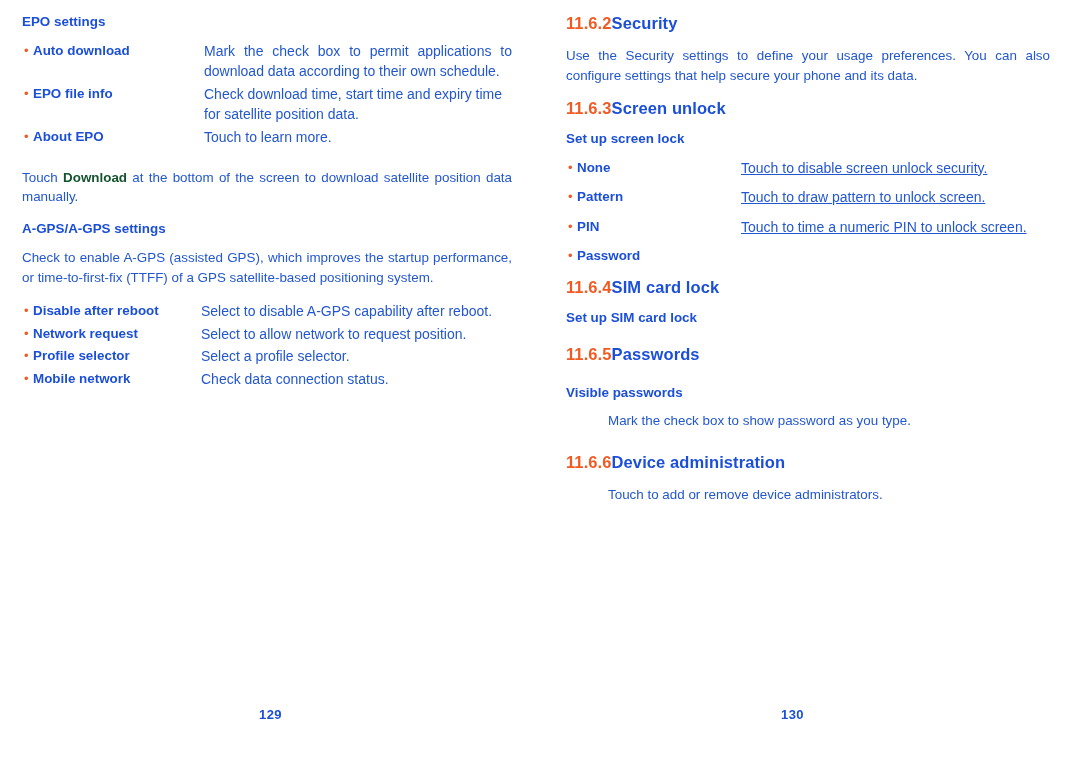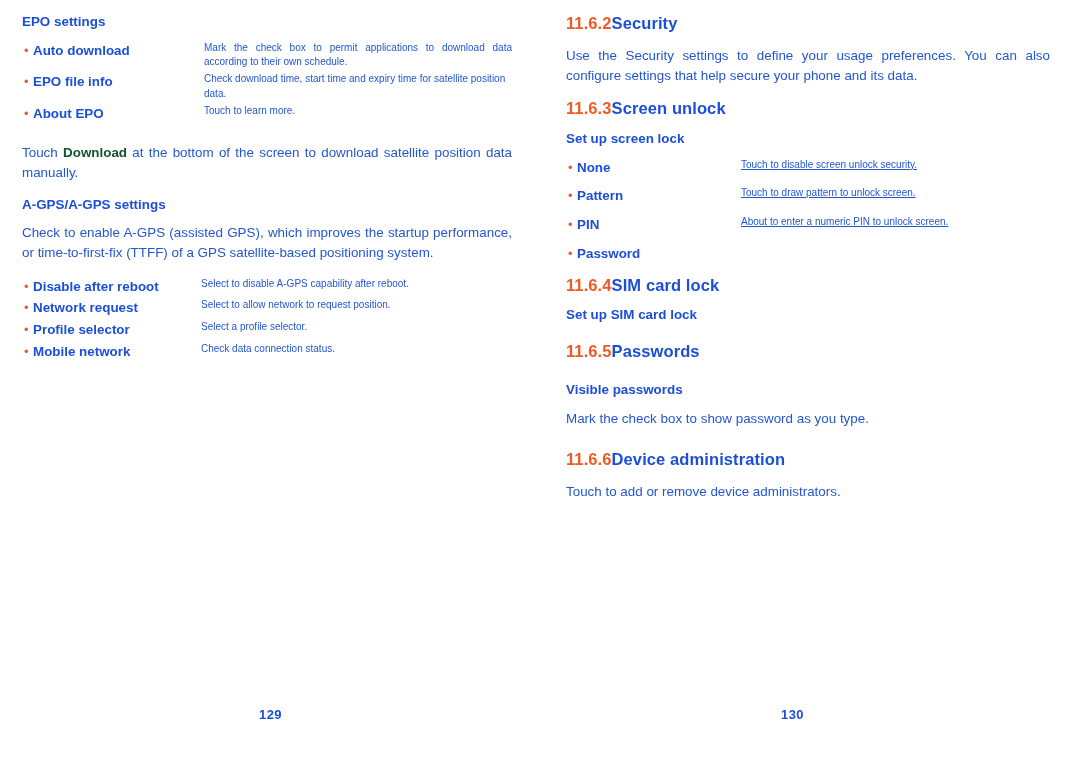--- a/index.html
+++ b/index.html
@@ -52,21 +52,21 @@
   .h-sub .lite { font-weight: bold; }
 
   p.body {
     font-size: 13.4px;
     line-height: 1.47;
     color: #2357cf;
     margin: 0 0 14px 0;
     text-align: justify;
     text-justify: inter-word;
   }
-  p.body.nojust { text-align: left; }
+  p.body.nojust { text-align: left; margin-left: 42px; }
   p.body b { font-weight: bold; color: #14532d; }
 
   
   .deflist { margin: 0 0 12px 0; }
   .defrow {
     display: flex;
     align-items: flex-start;
     margin-bottom: 2px;
   }
   .defrow.sp { margin-bottom: 9px; }
@@ -81,21 +81,21 @@
   }
   .term {
     font-size: 13.4px;
     font-weight: bold;
     color: #1b4fd8;
     line-height: 1.47;
     flex: 0 0 auto;
     padding-right: 16px;
   }
   .desc {
-    font-size: 10px;
+    font-size: 14px;
     color: #2357cf;
     line-height: 1.47;
     flex: 1 1 auto;
   }
   .desc.just { text-align: justify; text-justify: inter-word; }
 
   
   .list-epo .term   { width: 155px; }
   .list-epo .desc   { width: 334px; }
   .list-agps .term  { width: 152px; }
@@ -194,21 +194,21 @@
         <span class="desc">Touch to disable screen unlock security.</span>
       </div>
       <div class="defrow sp">
         <span class="bullet">•</span>
         <span class="term">Pattern</span>
         <span class="desc">Touch to draw pattern to unlock screen.</span>
       </div>
       <div class="defrow sp">
         <span class="bullet">•</span>
         <span class="term">PIN</span>
-        <span class="desc">About to enter a numeric PIN to unlock screen.</span>
+        <span class="desc">Touch to time a numeric PIN to unlock screen.</span>
       </div>
       <div class="defrow sp">
         <span class="bullet">•</span>
         <span class="term">Password</span>
       </div>
     </div>
 
     <h2 class="h-section"><span class="num">11.6.4</span><span class="ttl">SIM card lock</span></h2>
 
     <h3 class="h-sub"><span>Set up </span><span>SIM</span><span> card lock</span></h3>

